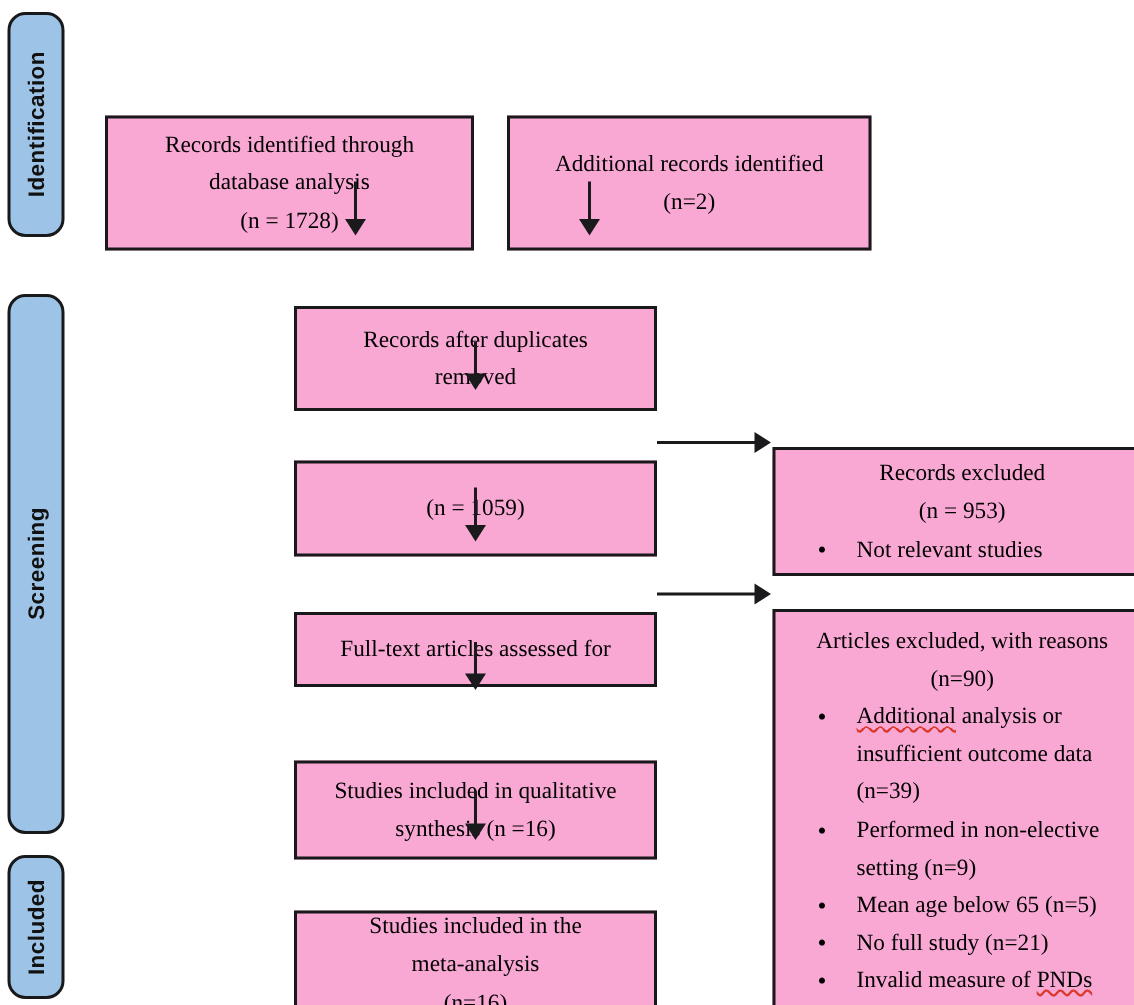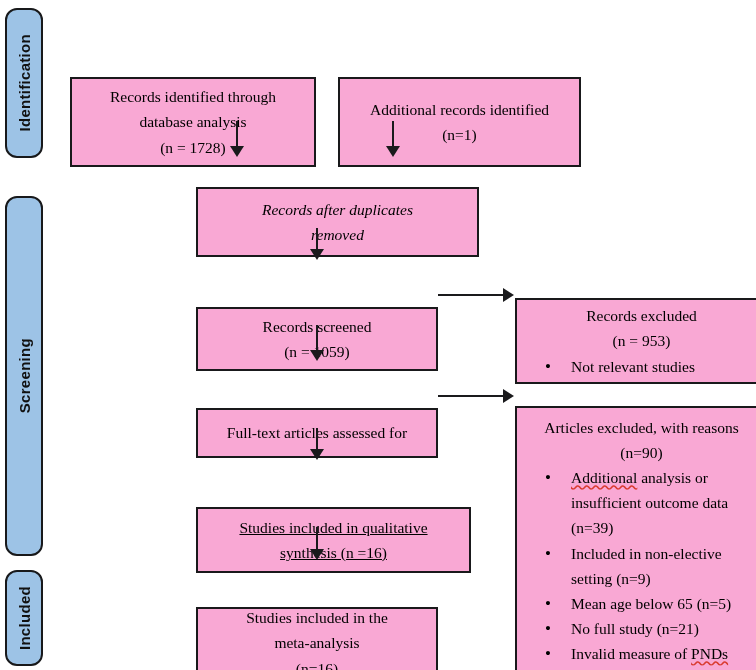--- a/index.html
+++ b/index.html
@@ -62,24 +62,24 @@
     text-align: center;
     font-size: 15.5px;
     line-height: 1.62;
     padding: 4px 6px;
     margin-top: 46px;
   }
   .flow-box .line { display: block; white-space: nowrap; }
 
   #box-records-identified  { left: 70px;  top: 31px;  width: 246px; height: 90px; }
   #box-additional-records  { left: 338px; top: 31px;  width: 243px; height: 90px; }
-  #box-duplicates-removed  { left: 196px; top: 141px; width: 283px; height: 70px; font-style: italic; }
+  #box-duplicates-removed  { left: 196px; top: 158px; width: 242px; height: 70px; }
   #box-records-screened    { left: 196px; top: 261px; width: 242px; height: 64px; }
   #box-fulltext-assessed   { left: 196px; top: 362px; width: 242px; height: 50px; }
-  #box-qualitative         { left: 196px; top: 461px; width: 275px; height: 66px; text-decoration: underline; }
+  #box-qualitative         { left: 196px; top: 461px; width: 242px; height: 66px; }
   #box-meta-analysis       { left: 196px; top: 561px; width: 242px; height: 72px; }
 
   
   #box-records-excluded    { left: 515px; top: 252px; width: 253px; height: 86px;
                              align-items: stretch; justify-content: center;
                              padding: 6px 8px 6px 8px; }
   #box-articles-excluded   { left: 515px; top: 360px; width: 253px; height: 270px;
                              align-items: stretch; justify-content: flex-start;
                              padding: 7px 8px 6px 8px; }
 
@@ -173,30 +173,29 @@
   </div>
 
   <div class="flow-box" id="box-records-identified">
     <span class="line">Records identified through</span>
     <span class="line">database analysis</span>
     <span class="line">(n = 1728)</span>
   </div>
 
   <div class="flow-box" id="box-additional-records">
     <span class="line">Additional records identified</span>
-    <span class="line">(n=1)</span>
+    <span class="line">(n=2)</span>
   </div>
 
   <div class="flow-box" id="box-duplicates-removed">
     <span class="line">Records after duplicates</span>
     <span class="line">removed</span>
   </div>
 
   <div class="flow-box" id="box-records-screened">
-    <span class="line">Records screened</span>
     <span class="line">(n = 1059)</span>
   </div>
 
   <div class="flow-box" id="box-records-excluded">
     <span class="excl-head">Records excluded</span>
     <span class="excl-head">(n = 953)</span>
     <ul class="reasons">
       <li>Not relevant studies</li>
     </ul>
   </div>
@@ -208,21 +207,21 @@
   <div class="flow-box" id="box-articles-excluded">
     <span class="excl-head">Articles excluded, with reasons</span>
     <span class="excl-head">(n=90)</span>
     <ul class="reasons">
       <li>
         <span class="spell">Additional</span><span> analysis or</span><br>
         <span>insufficient outcome data</span><br>
         <span>(n=39)</span>
       </li>
       <li>
-        <span>Included in non-elective</span><br>
+        <span>Performed in non-elective</span><br>
         <span>setting (n=9)</span>
       </li>
       <li>Mean age below 65 (n=5)</li>
       <li>No full study (n=21)</li>
       <li>
         <span>Invalid measure of </span><span class="spell">PNDs</span>
       </li>
     </ul>
   </div>
 

